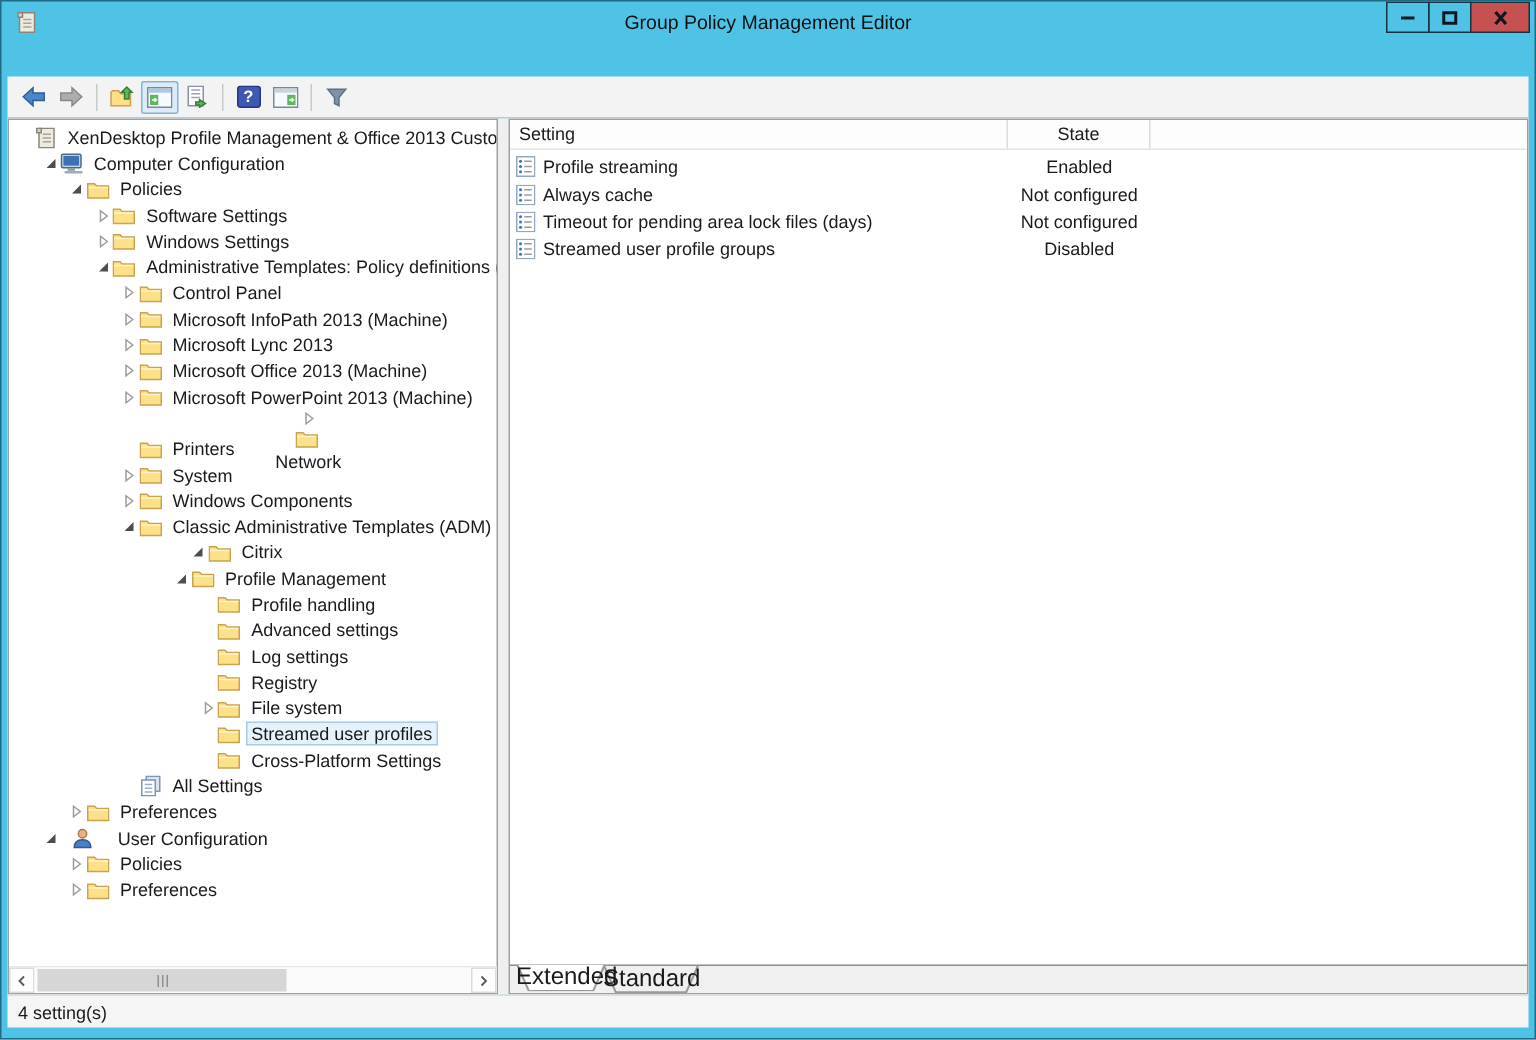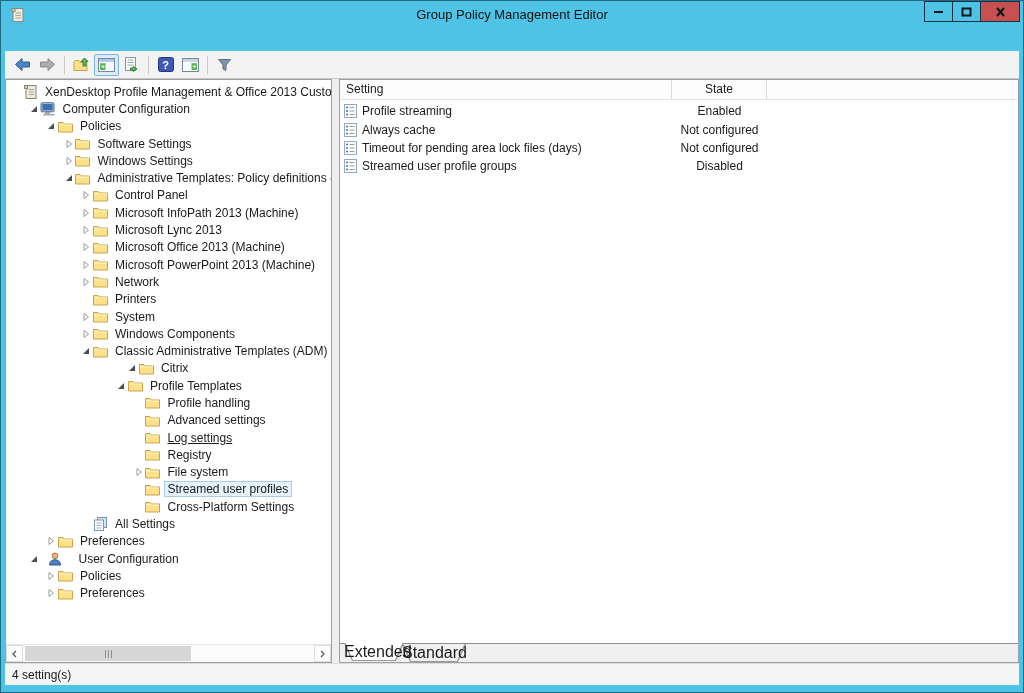--- a/index.html
+++ b/index.html
@@ -315,21 +315,21 @@
               </svg>
             </span>
             <span class="ticon">
               <svg width="15" height="13" viewBox="0 0 15 13">
                 <path d="M0.5 2.5 L5 2.5 L6.5 4 L14.5 4 L14.5 12 L0.5 12 Z" fill="#FDE189" stroke="#C9A34D"></path>
                 <path d="M1 5 L14 5" stroke="#FFF4C8"></path>
               </svg>
             </span>
             <span class="tlabel">Microsoft PowerPoint 2013 (Machine)</span>
           </div>
-          <div class="tree-row" style="padding-left: 74px;">
+          <div class="tree-row" style="padding-left: 74px; flex-direction: column;">
             <span class="exp">
               <svg width="10" height="10">
                 <path d="M3 1.5 L7.5 5 L3 8.5 Z" fill="#FFFFFF" stroke="#9C9C9C"></path>
               </svg>
             </span>
             <span class="ticon">
               <svg width="15" height="13" viewBox="0 0 15 13">
                 <path d="M0.5 2.5 L5 2.5 L6.5 4 L14.5 4 L14.5 12 L0.5 12 Z" fill="#FDE189" stroke="#C9A34D"></path>
                 <path d="M1 5 L14 5" stroke="#FFF4C8"></path>
               </svg>
@@ -407,21 +407,21 @@
               <svg width="10" height="10">
                 <path d="M8 2 L8 8 L2 8 Z" fill="#4D4D4D"></path>
               </svg>
             </span>
             <span class="ticon">
               <svg width="15" height="13" viewBox="0 0 15 13">
                 <path d="M0.5 2.5 L5 2.5 L6.5 4 L14.5 4 L14.5 12 L0.5 12 Z" fill="#FDE189" stroke="#C9A34D"></path>
                 <path d="M1 5 L14 5" stroke="#FFF4C8"></path>
               </svg>
             </span>
-            <span class="tlabel">Profile Templates</span>
+            <span class="tlabel">Profile Management</span>
           </div>
           <div class="tree-row" style="padding-left: 126.5px;">
             <span class="exp"></span>
             <span class="ticon">
               <svg width="15" height="13" viewBox="0 0 15 13">
                 <path d="M0.5 2.5 L5 2.5 L6.5 4 L14.5 4 L14.5 12 L0.5 12 Z" fill="#FDE189" stroke="#C9A34D"></path>
                 <path d="M1 5 L14 5" stroke="#FFF4C8"></path>
               </svg>
             </span>
             <span class="tlabel">Profile handling</span>
@@ -429,21 +429,21 @@
           <div class="tree-row" style="padding-left: 126.5px;">
             <span class="exp"></span>
             <span class="ticon">
               <svg width="15" height="13" viewBox="0 0 15 13">
                 <path d="M0.5 2.5 L5 2.5 L6.5 4 L14.5 4 L14.5 12 L0.5 12 Z" fill="#FDE189" stroke="#C9A34D"></path>
                 <path d="M1 5 L14 5" stroke="#FFF4C8"></path>
               </svg>
             </span>
             <span class="tlabel">Advanced settings</span>
           </div>
-          <div class="tree-row" style="padding-left: 126.5px; text-decoration: underline;">
+          <div class="tree-row" style="padding-left: 126.5px;">
             <span class="exp"></span>
             <span class="ticon">
               <svg width="15" height="13" viewBox="0 0 15 13">
                 <path d="M0.5 2.5 L5 2.5 L6.5 4 L14.5 4 L14.5 12 L0.5 12 Z" fill="#FDE189" stroke="#C9A34D"></path>
                 <path d="M1 5 L14 5" stroke="#FFF4C8"></path>
               </svg>
             </span>
             <span class="tlabel">Log settings</span>
           </div>
           <div class="tree-row" style="padding-left: 126.5px;">

